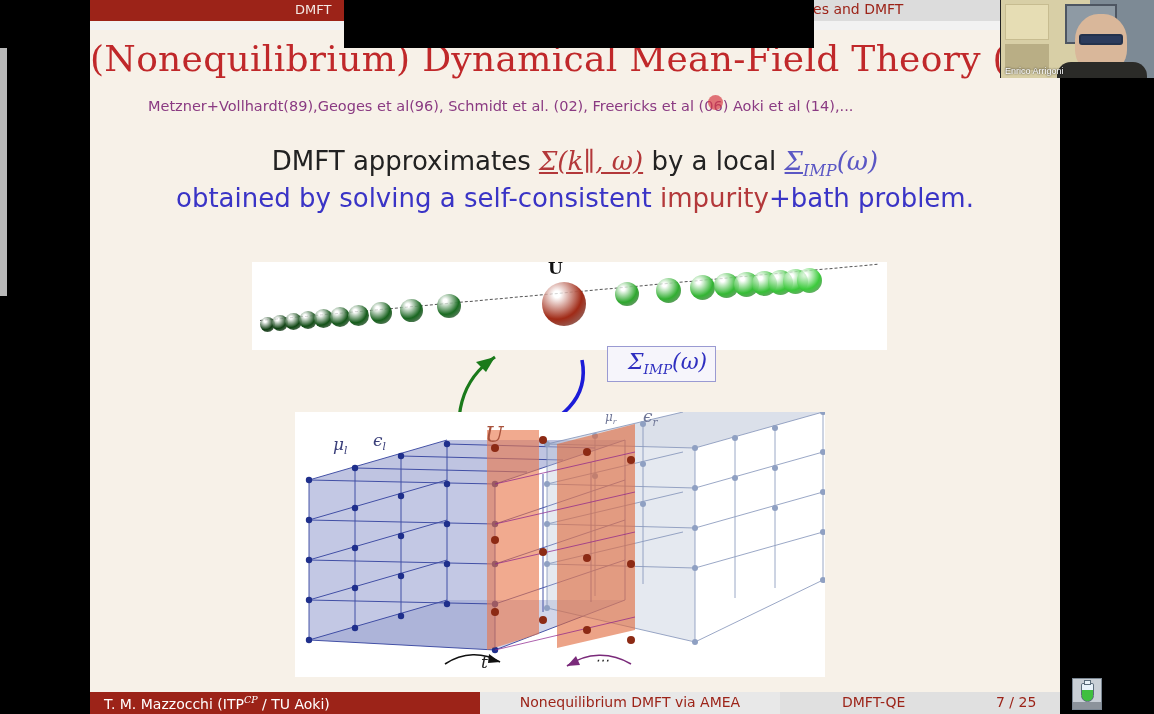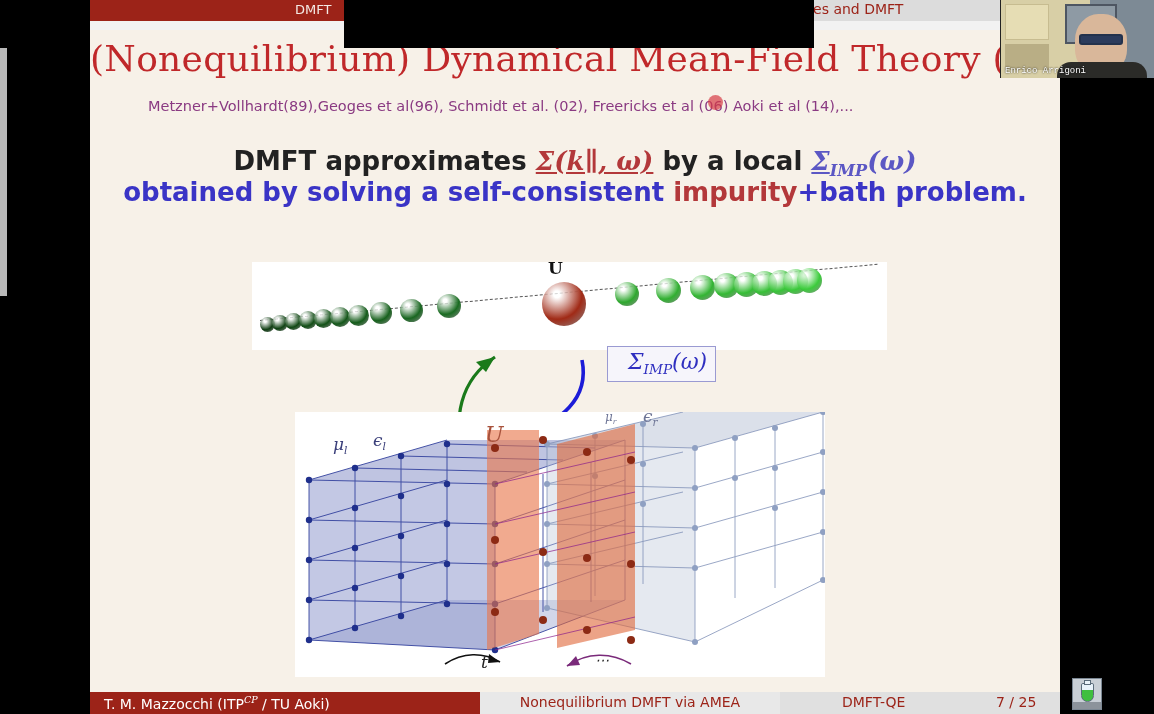--- a/index.html
+++ b/index.html
@@ -46,24 +46,23 @@
     position:absolute; left:38px; top:98px; width:900px;
     color:#8a3a82; font-family:"DejaVu Sans", sans-serif; font-size:14.5px;
     white-space:nowrap;
     margin-left:20px;
   }
 
   
   .stmt{
     position:absolute; width:970px; text-align:center; white-space:nowrap;
     font-family:"DejaVu Sans", sans-serif;
-    font-weight:bold;
   }
   .stmt-1{ top:146px; font-size:26px; color:#222; }
-  .stmt-2{ top:177px; font-size:26px; color:#3a34c6; }
+  .stmt-2{ top:183px; font-size:26px; color:#3a34c6; }
   .m-red{ color:#b3383a; font-family:"DejaVu Serif", serif; font-style:italic; }
   .m-blue{ color:#5b57c4; font-family:"DejaVu Serif", serif; font-style:italic; }
   .imp-red{ color:#b3383a; font-style:normal; font-family:"DejaVu Sans", sans-serif; }
   .ul{ text-decoration:underline; }
   sub.mi{ font-size:.62em; font-style:italic; }
 
   
   .fig-chain{
     position:absolute; left:162px; top:262px; width:635px; height:88px;
     background:#ffffff;
@@ -111,21 +110,21 @@
   .wc-win{ position:absolute; left:64px; top:4px; width:52px; height:40px;
     background:#8e9aa4; border:2px solid #4e5662; }
   .wc-head{ position:absolute; left:74px; top:14px; width:52px; height:58px;
     background:#d9b79a; border-radius:45% 45% 38% 38%; }
   .wc-glass{ position:absolute; left:78px; top:34px; width:44px; height:11px;
     border:2px solid #23324d; border-radius:3px; background:#2b3b5c; }
   .wc-body{ position:absolute; left:56px; top:62px; width:90px; height:18px;
     background:#2b2b28; border-radius:14px 14px 0 0; }
   .wc-name{
     position:absolute; left:4px; bottom:2px; color:#fff; font-size:9px;
-    font-family:Liberation Mono, monospace; text-shadow:0 0 2px #000;
+    font-family:Liberation Sans, sans-serif; text-shadow:0 0 2px #000;
   }
 
   
   .occluder{
     position:absolute; left:344px; top:0px; width:470px; height:48px; background:#000;
   }
 
   
   .cursor-dot{
     position:absolute; left:618px; top:95px; width:15px; height:15px; border-radius:50%;

